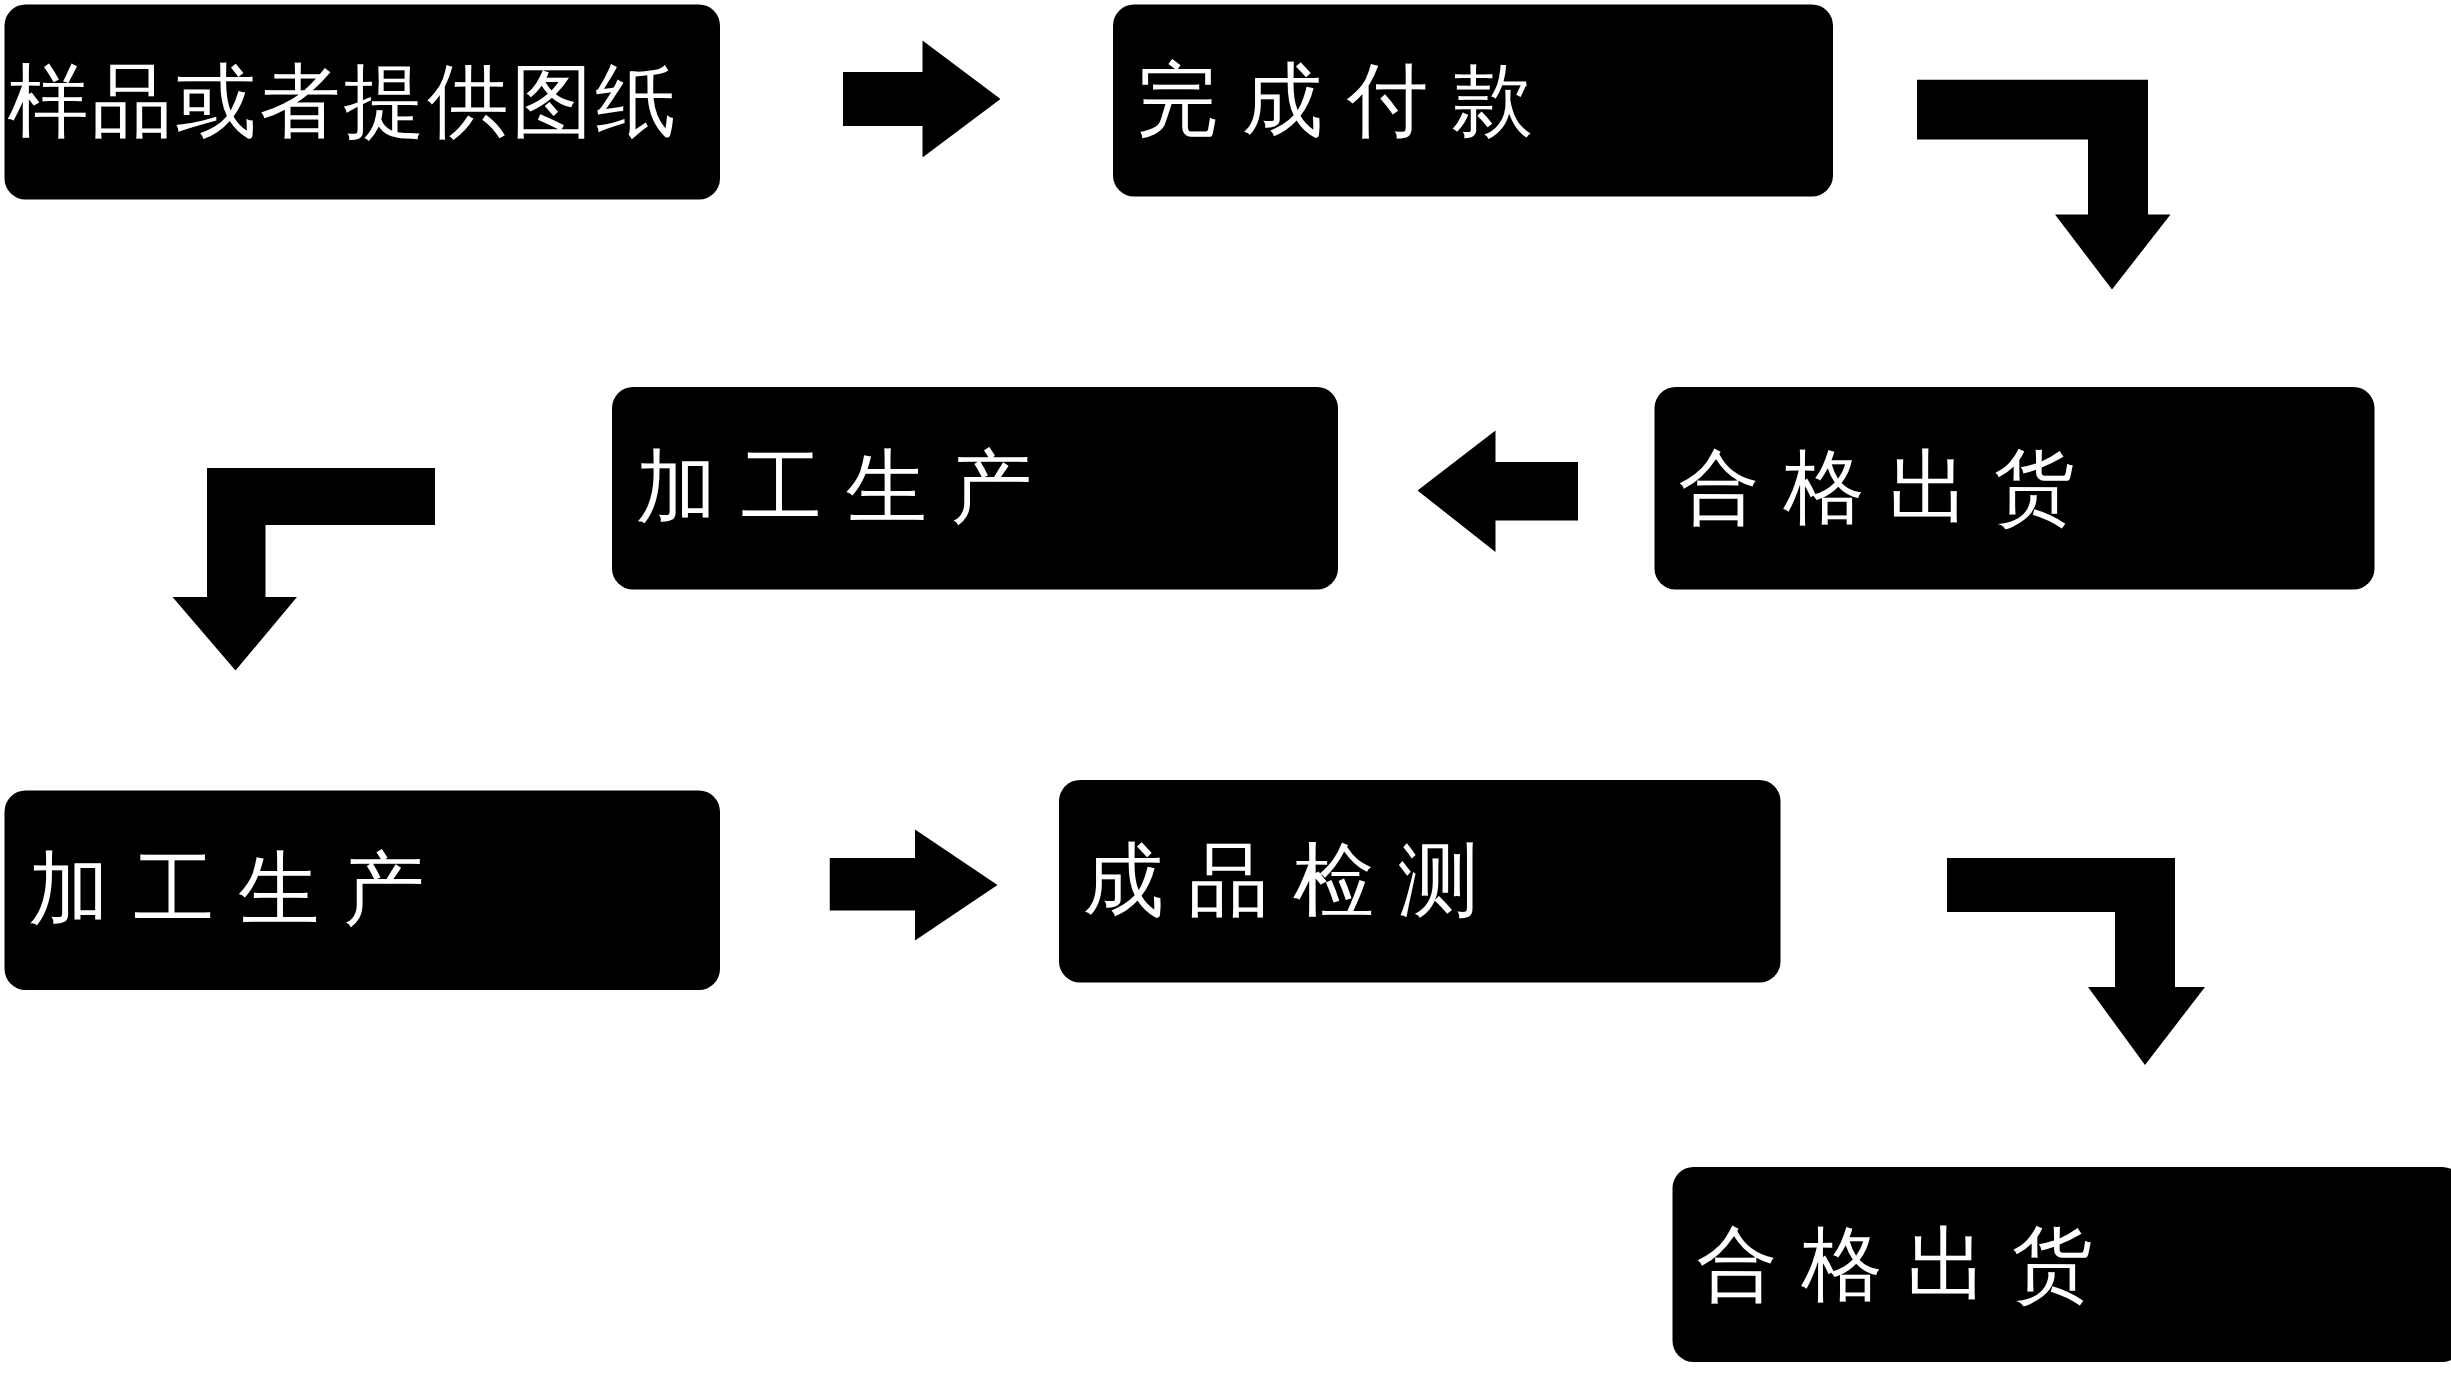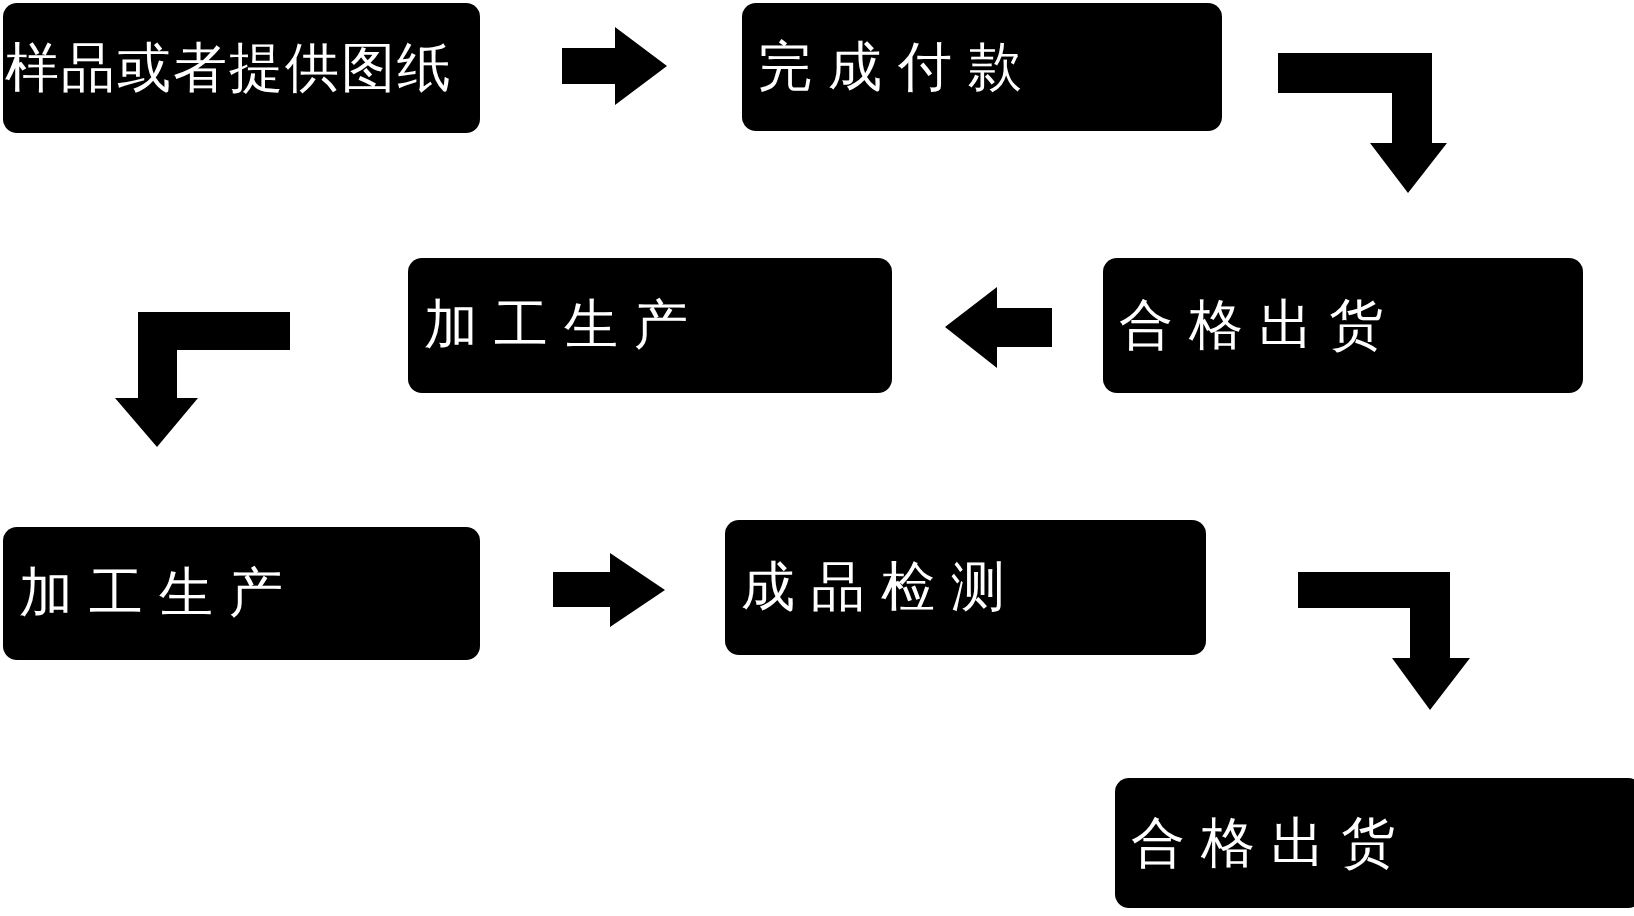--- a/index.html
+++ b/index.html
@@ -29,21 +29,21 @@
   }
 
   .node.wide-text { letter-spacing: 2px; text-indent: 2px; }
 
   
   #n-sample     { left:    3px; top:   3px; width: 477px; height: 130px; }
   #n-payment    { left:  742px; top:   3px; width: 480px; height: 128px; }
   #n-drawing    { left: 1103px; top: 258px; width: 480px; height: 135px; }
   #n-confirm    { left:  408px; top: 258px; width: 484px; height: 135px; }
   #n-production { left:    3px; top: 527px; width: 477px; height: 133px; }
-  #n-inspection { left:  725px; top: 520px; width: 481px; height: 135px; }
+  #n-inspection { left:  706px; top: 520px; width: 481px; height: 135px; }
   #n-shipment   { left: 1115px; top: 778px; width: 527px; height: 130px; }
 
   .arrow { position: absolute; display: block; }
   #a1 { left:  562px; top:  27px; }
   #a2 { left: 1278px; top:  53px; }
   #a3 { left:  945px; top: 287px; }
   #a4 { left:  115px; top: 312px; }
   #a5 { left:  553px; top: 553px; }
   #a6 { left: 1298px; top: 572px; }
 

